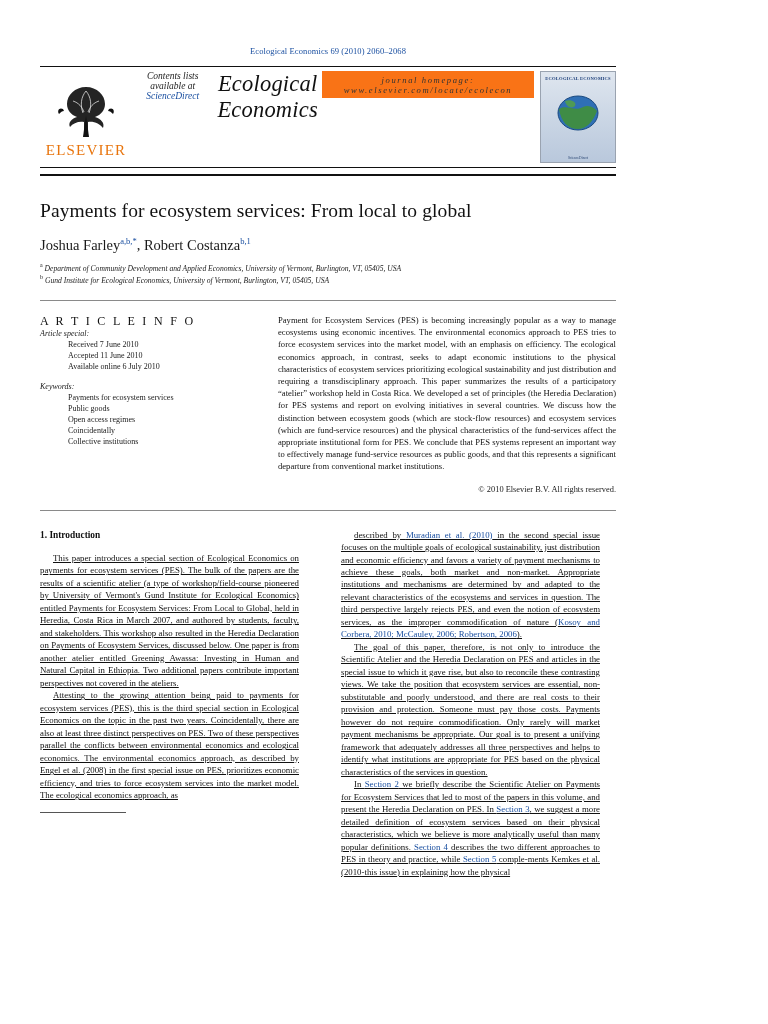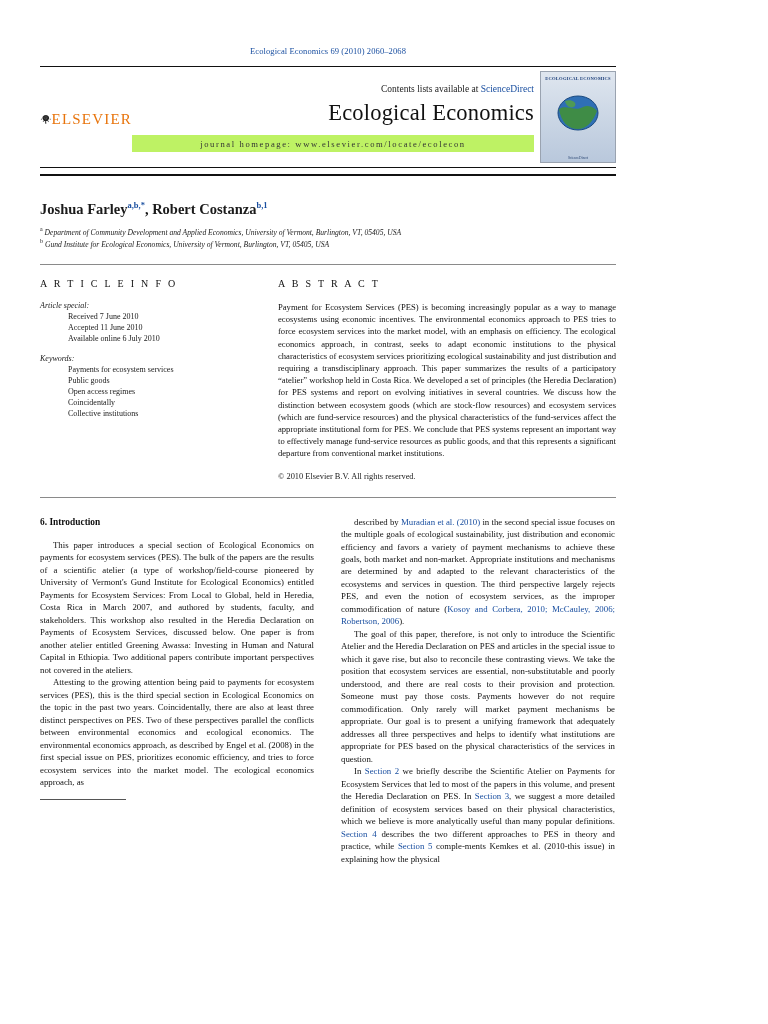--- a/index.html
+++ b/index.html
@@ -37,58 +37,58 @@
     border-bottom: 1.2px solid #111;
     height: 100px;
     display: flex;
     align-items: stretch;
     position: relative;
   }
   .elsevier-logo {
     width: 92px;
     flex: 0 0 92px;
     display: flex;
-    flex-direction: row;
+    flex-direction: column;
     align-items: center;
     justify-content: center;
     padding-top: 4px;
   }
   .tree-svg { display:block; }
   .elsevier-word {
     font-family: "Liberation Serif", serif;
     font-size: 15px;
     letter-spacing: 1.2px;
     color: #e8740c;
     margin-top: 1px;
   }
   .masthead-center {
     flex: 1 1 auto;
     display: flex;
-    flex-direction: column;
-    align-items: flex-end;
+    align-items: flex-start;
     justify-content: center;
     text-align: center;
     padding: 4px 0 2px 0;
+    font-style: italic;
   }
   .contents-line {
     font-size: 9.5px;
     color: #222;
     margin-bottom: 6px;
   }
   .contents-line .sd {
     color: #1a4fa0;
   }
   .journal-name {
     font-size: 22.5px;
     letter-spacing: .2px;
     color: #111;
     margin-bottom: 9px;
   }
   .homepage-bar {
-    background: #bef264;
+    background: #f97316;
     width: 100%;
     font-size: 8.6px;
     letter-spacing: 1.6px;
     color: #333;
     padding: 3.5px 0;
     text-align: center;
   }
   .cover-thumb {
     flex: 0 0 74px;
     width: 74px;
@@ -132,21 +132,20 @@
   .paper-title {
     font-size: 19.5px;
     font-weight: normal;
     color: #111;
     margin: 0 0 14px 0;
     letter-spacing: .1px;
   }
   .authors {
     font-size: 14.5px;
     margin: 0 0 7px 0;
-    font-weight: bold;
   }
   .authors sup { font-size: 8.5px; color:#1a4fa0; }
   .affil {
     font-size: 7.6px;
     color: #222;
     line-height: 1.45;
   }
   .affil sup { font-size: 6px; }
   .rule-light {
     margin: 14px 40px 0 40px;
@@ -161,44 +160,45 @@
   .col-info {
     flex: 0 0 200px;
     padding-right: 18px;
   }
   .col-abs {
     flex: 1 1 auto;
     border-left: 0;
     padding-left: 20px;
   }
   .sec-head {
-    font-size: 10px;
+    font-size: 12px;
     letter-spacing: 2.3px;
     color: #111;
-    margin-bottom: 12px;
+    margin-bottom: 0;
   }
   .info-sub {
     font-size: 8px;
     font-style: italic;
     margin-bottom: 1px;
   }
   .info-line {
     font-size: 8px;
     line-height: 1.38;
     padding-left: 28px;
   }
   .kw-gap { height: 10px; }
   .abs-text {
     font-size: 8.6px;
     line-height: 1.42;
     text-align: justify;
     color: #111;
   }
   .abs-copy {
     font-size: 8.4px;
+    text-align: right;
     margin-top: 12px;
   }
   .divider-mid {
     margin: 16px 40px 0 40px;
     border-top: .8px solid #8a8a8a;
   }
   
   .body-cols {
     margin: 18px 40px 0 40px;
     display: flex;
@@ -211,22 +211,23 @@
     text-align: justify;
     color: #111;
     position: relative;
   }
   .sec-title {
     font-size: 9.4px;
     font-weight: bold;
     margin-bottom: 10px;
   }
   .para {
-    margin: 0 1px 0 0;
+    margin: 0 16px 0 0;
     text-indent: 13px;
+    text-decoration: underline;
   }
   .para.first { text-indent: 13px; }
   a.cite, .cite {
     color: #1a4fa0;
     text-decoration: none;
   }
   
   .footnote-rule {
     width: 86px;
     border-top: .8px solid #555;
@@ -290,20 +291,21 @@
         <path d="M12 9 C18 7 24 10 22 14 C19 17 13 15 12 9 Z" fill="#4f9a55"></path>
         <ellipse cx="25" cy="21" rx="20" ry="17" fill="none" stroke="#1b4a80" stroke-width="1"></ellipse>
       </svg>
       <div class="cover-footer">ScienceDirect</div>
     </div>
   </div>
 
   <div class="thick-rule"></div>
 
   <div class="title-block">
+    <h1 class="paper-title">Payments for ecosystem services: From local to global</h1>
     <div class="authors">
       <span>Joshua Farley</span><sup>a,b,*</sup>, <span>Robert Costanza</span><sup>b,1</sup>
     </div>
     <div class="affil">
       <div><sup>a</sup> <em>Department of Community Development and Applied Economics, University of Vermont, Burlington, VT, 05405, USA</em></div>
       <div><sup>b</sup> <em>Gund Institute for Ecological Economics, University of Vermont, Burlington, VT, 05405, USA</em></div>
     </div>
   </div>
 
   <div class="rule-light"></div>
@@ -317,32 +319,31 @@
       <div class="info-line">Available online 6 July 2010</div>
       <div class="kw-gap"></div>
       <div class="info-sub">Keywords:</div>
       <div class="info-line">Payments for ecosystem services</div>
       <div class="info-line">Public goods</div>
       <div class="info-line">Open access regimes</div>
       <div class="info-line">Coincidentally</div>
       <div class="info-line">Collective institutions</div>
     </div>
     <div class="col-abs">
-      <div class="sec-head">A B S T R A C T</div>
       <div class="abs-text">Payment for Ecosystem Services (PES) is becoming increasingly popular as a way to manage ecosystems using economic incentives. The environmental economics approach to PES tries to force ecosystem services into the market model, with an emphasis on efficiency. The ecological economics approach, in contrast, seeks to adapt economic institutions to the physical characteristics of ecosystem services prioritizing ecological sustainability and just distribution and requiring a transdisciplinary approach. This paper summarizes the results of a participatory “atelier” workshop held in Costa Rica. We developed a set of principles (the Heredia Declaration) for PES systems and report on evolving initiatives in several countries. We discuss how the distinction between ecosystem goods (which are stock-flow resources) and ecosystem services (which are fund-service resources) and the physical characteristics of the fund-services affect the appropriate institutional form for PES. We conclude that PES systems represent an important way to effectively manage fund-service resources as public goods, and that this represents a significant departure from conventional market institutions.</div>
       <div class="abs-copy">© 2010 Elsevier B.V. All rights reserved.</div>
     </div>
   </div>
 
   <div class="divider-mid"></div>
 
   <div class="body-cols">
 
     <div class="bcol">
-      <div class="sec-title">6. Introduction</div>
+      <div class="sec-title">1. Introduction</div>
       <p class="para first">This paper introduces a special section of Ecological Economics on payments for ecosystem services (PES). The bulk of the papers are the results of a scientific atelier (a type of workshop/field-course pioneered by University of Vermont's Gund Institute for Ecological Economics) entitled Payments for Ecosystem Services: From Local to Global, held in Heredia, Costa Rica in March 2007, and authored by students, faculty, and stakeholders. This workshop also resulted in the Heredia Declaration on Payments of Ecosystem Services, discussed below. One paper is from another atelier entitled Greening Awassa: Investing in Human and Natural Capital in Ethiopia. Two additional papers contribute important perspectives not covered in the ateliers.</p>
       <p class="para">Attesting to the growing attention being paid to payments for ecosystem services (PES), this is the third special section in Ecological Economics on the topic in the past two years. Coincidentally, there are also at least three distinct perspectives on PES. Two of these perspectives parallel the conflicts between environmental economics and ecological economics. The environmental economics approach, as described by Engel et al. (2008) in the first special issue on PES, prioritizes economic efficiency, and tries to force ecosystem services into the market model. The ecological economics approach, as</p>
 
       <div class="footnote-rule"></div>
     </div>
 
     <div class="bcol">
       <p class="para"><span>described by </span><span class="cite">Muradian et al. (2010)</span><span> in the second special issue focuses on the multiple goals of ecological sustainability, just distribution and economic efficiency and favors a variety of payment mechanisms to achieve these goals, both market and non-market. Appropriate institutions and mechanisms are determined by and adapted to the relevant characteristics of the ecosystems and services in question. The third perspective largely rejects PES, and even the notion of ecosystem services, as the improper commodification of nature (</span><span class="cite">Kosoy and Corbera, 2010; McCauley, 2006; Robertson, 2006</span><span>).</span></p>
       <p class="para">The goal of this paper, therefore, is not only to introduce the Scientific Atelier and the Heredia Declaration on PES and articles in the special issue to which it gave rise, but also to reconcile these contrasting views. We take the position that ecosystem services are essential, non-substitutable and poorly understood, and there are real costs to their provision and protection. Someone must pay those costs. Payments however do not require commodification. Only rarely will market payment mechanisms be appropriate. Our goal is to present a unifying framework that adequately addresses all three perspectives and helps to identify what institutions are appropriate for PES based on the physical characteristics of the services in question.</p>
       <p class="para"><span>In </span><span class="cite">Section 2</span><span> we briefly describe the Scientific Atelier on Payments for Ecosystem Services that led to most of the papers in this volume, and present the Heredia Declaration on PES. In </span><span class="cite">Section 3</span><span>, we suggest a more detailed definition of ecosystem services based on their physical characteristics, which we believe is more analytically useful than many popular definitions. </span><span class="cite">Section 4</span><span> describes the two different approaches to PES in theory and practice, while </span><span class="cite">Section 5</span><span> comple-ments Kemkes et al. (2010-this issue) in explaining how the physical</span></p>

